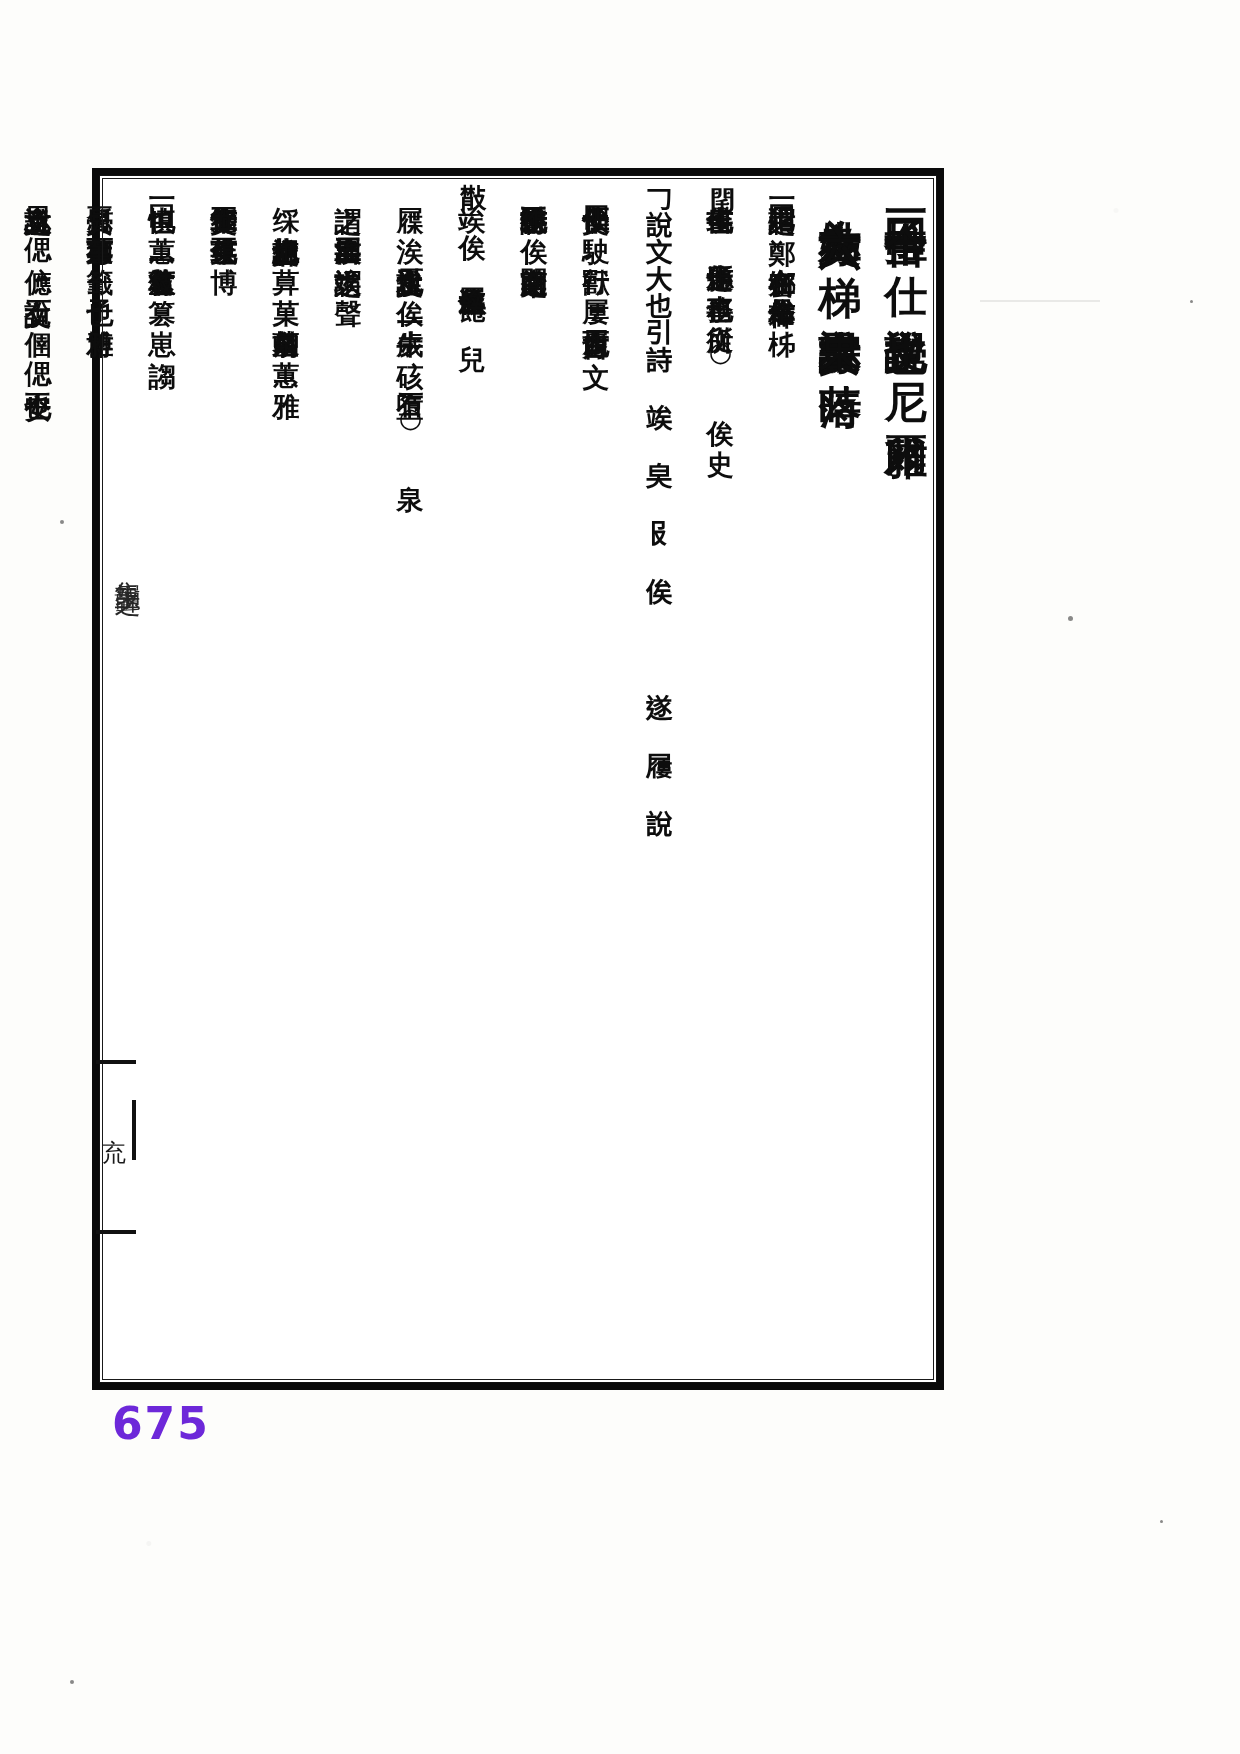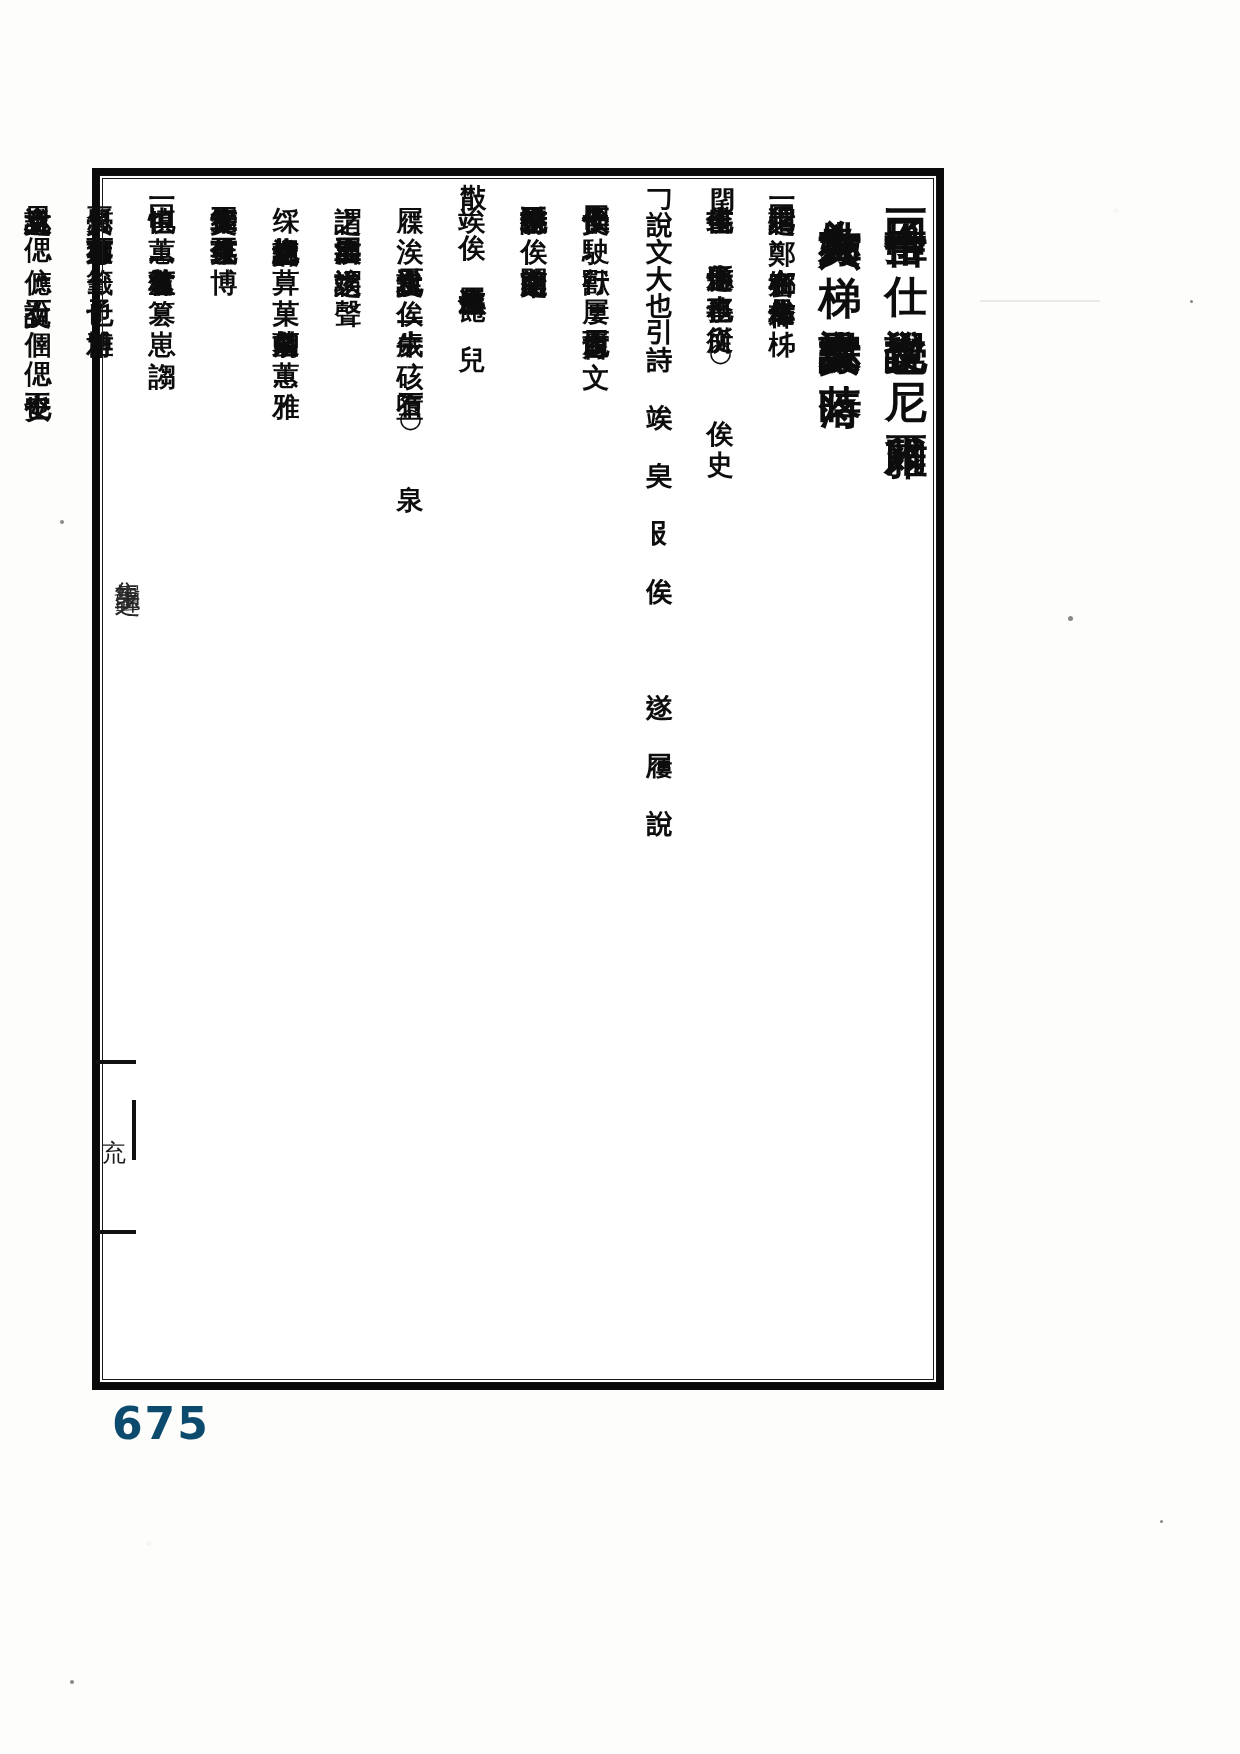--- a/index.html
+++ b/index.html
@@ -137,21 +137,21 @@
   }
 
   
   #page-number {
     position: absolute;
     left: 112px;
     top: 1398px;
     font-family: "DejaVu Sans", sans-serif;
     font-size: 44px;
     font-weight: 700;
-    color: #0c4a6e;
+    color: #6d28d9;
     letter-spacing: 2px;
     text-align: center;
   }
 
   
   .speck {
     position: absolute;
     background: #2a2a2a;
     border-radius: 50%;
     opacity: .55;

